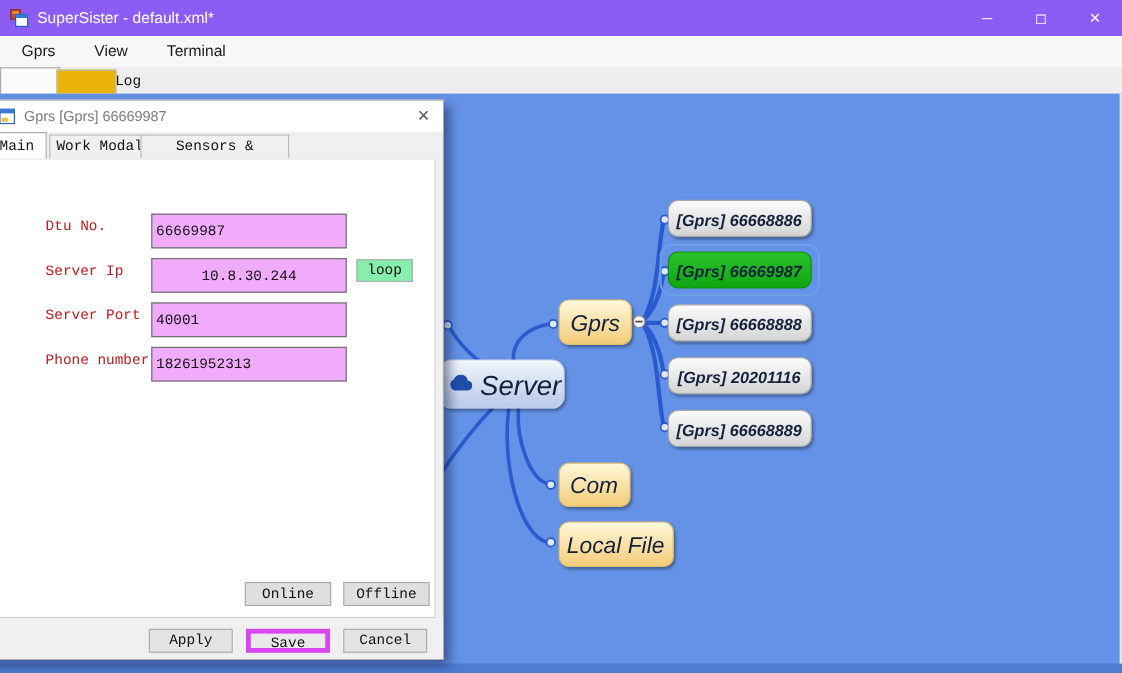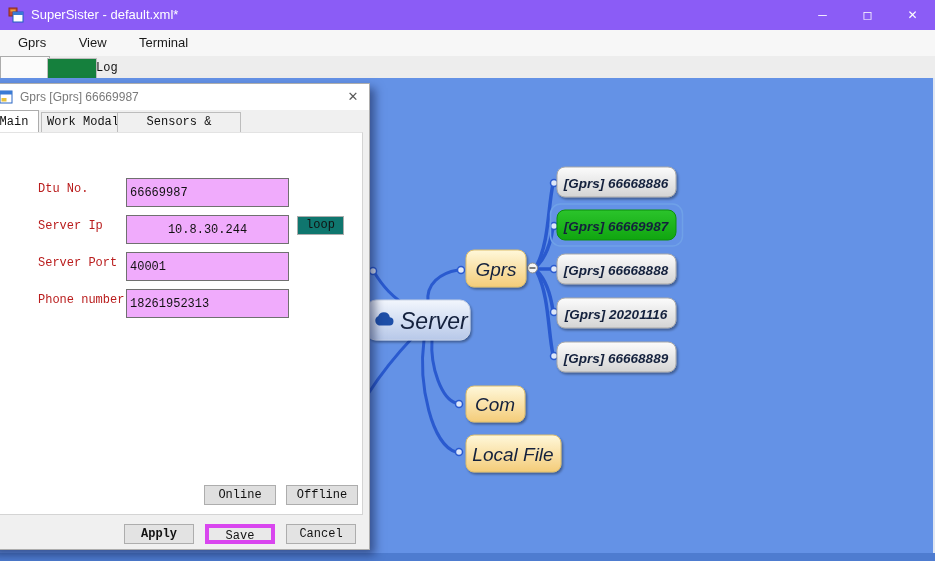--- a/index.html
+++ b/index.html
@@ -13,21 +13,21 @@
   .win-btn { position:absolute; top:0; width:45px; height:30px; text-align:center; line-height:30px; color:#fff; font-size:12px; cursor:default; }
   .win-btn.min { left:800px; } .win-btn.max { left:845px; } .win-btn.close { left:890px; }
 
   .menubar { position:absolute; left:0; top:30px; width:935px; height:26px; background:#F7F7F7; }
   .menu-item { display:inline-block; padding:0 14px; line-height:26px; font-size:13px; color:#1a1a1a; }
   .menu-item:first-child { margin-left:4px; }
 
   .main-tabstrip { position:absolute; left:0; top:56px; width:935px; height:22px; background:#EDEDED; }
   .main-tab { position:absolute; font-family:"Liberation Mono", monospace; font-size:12px; text-align:center; color:#111;padding-left:48px; }
   .main-tab.active { left:0; top:0; width:47px; height:22px; line-height:21px; background:#FBFBFB; border:1px solid #ACACAC; border-bottom:none; }
-  .main-tab.inactive { left:47px; top:2px; width:25px; height:20px; line-height:19px; background:#15803d; border:1px solid #BDBDBD; border-bottom:none; }
+  .main-tab.inactive { left:47px; top:2px; width:25px; height:20px; line-height:19px; background:#eab308; border:1px solid #BDBDBD; border-bottom:none; }
 
   
   .map { position:absolute; left:0; top:78px; width:935px; height:483px; background:#6492E6; overflow:hidden; }
   .map svg { position:absolute; left:0; top:0; }
   .map-right-edge { position:absolute; right:0; top:0; width:2px; height:483px; background:#DFE6F2; }
   .map-hscroll { position:absolute; left:0; bottom:0; width:935px; height:8px; background:#4E7CD0; }
   .nodetext { font-family:"Liberation Sans", sans-serif; font-style:italic; fill:#14213D; }
 
   
   .dialog { position:absolute; left:-12px; top:83px; width:382px; height:467px; background:#F0F0F0;
@@ -39,26 +39,26 @@
   .dlg-tabs { position:absolute; left:0; top:26px; width:100%; height:22px; }
   .dlg-tab { position:absolute; top:2px; height:20px; line-height:19px; font-family:"Liberation Mono", monospace; font-size:12px; text-align:center; background:#F0F0F0; border:1px solid #BDBDBD; border-bottom:none; color:#111; }
   .dlg-tab.sel { top:0; height:22px; line-height:22px; background:#FFFFFF; border-color:#ACACAC; z-index:2; }
   .dlg-tab.t0 { left:0; width:50px; }
   .dlg-tab.t1 { left:52px; width:84px; }
   .dlg-tab.t2 { left:128px; width:124px; }
   .dlg-content { position:absolute; left:0; top:48px; width:374px; height:383px; background:#FFFFFF; border-right:1px solid #D4D4D4; border-bottom:1px solid #D4D4D4; border-top:1px solid #E3E3E3; }
   .fld-label { position:absolute; left:49px; font-family:"Liberation Mono", monospace; font-size:12px; color:#b91c1c; }
   .fld-input { position:absolute; left:137px; width:163px; height:29px; border:1px solid #707070; background:#f0abfc; font-family:"Liberation Mono", monospace; font-size:12px; padding:0 3px; color:#111; }
   .btn { font-family:"Liberation Mono", monospace; font-size:12px; color:#111; background:#E3E3E3; border:1px solid #ADADAD; text-align:center; }
-  .loop-btn { position:absolute; left:308px; top:83px; width:47px; height:19px; line-height:17px; background:#0f766e; }
+  .loop-btn { position:absolute; left:308px; top:83px; width:47px; height:19px; line-height:17px; background:#86efac; }
   .onoff { position:absolute; top:352px; width:72px; height:20px; line-height:18px; background:#DFDFDF; }
   .online { left:215px; } .offline { left:297px; }
   .dlg-footer { position:absolute; left:0; top:431px; width:380px; height:34px; background:#F0F0F0; }
   .foot-btn { position:absolute; top:9px; width:70px; height:20px; line-height:18px; }
-  .apply { left:135px;font-weight:bold; } .cancel { left:297px; }
+  .apply { left:135px; } .cancel { left:297px; }
   .save { left:216px; border:4px solid #d946ef; line-height:16px; background:#E9E9E9; }
 </style>
 </head>
 <body>
 
 <div class="app">
 
   <div class="titlebar">
     <svg class="app-icon" viewBox="0 0 16 16">
       <rect x="1" y="1" width="8" height="8" fill="#C84B31" stroke="#8A2F1D"></rect>

